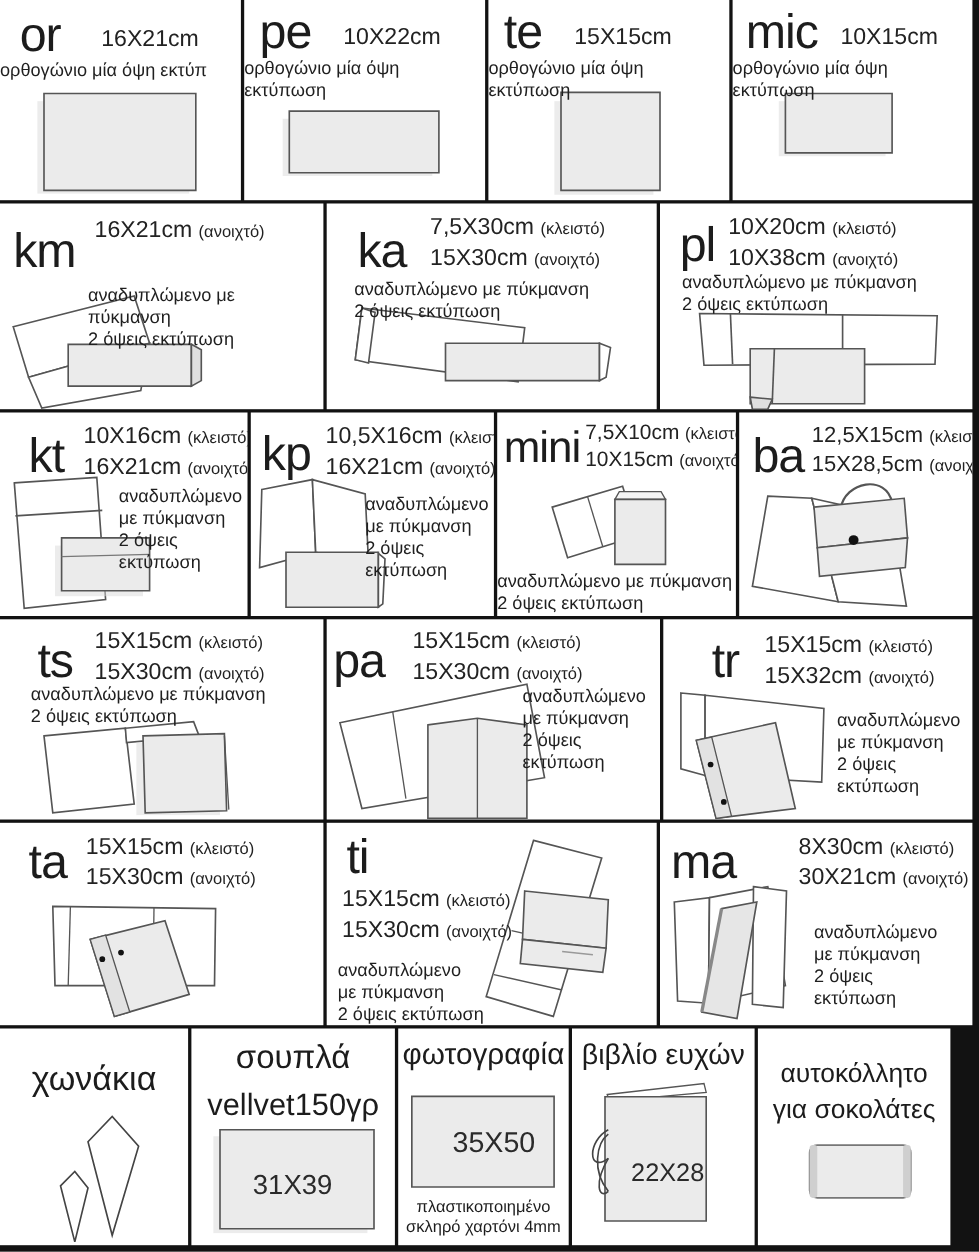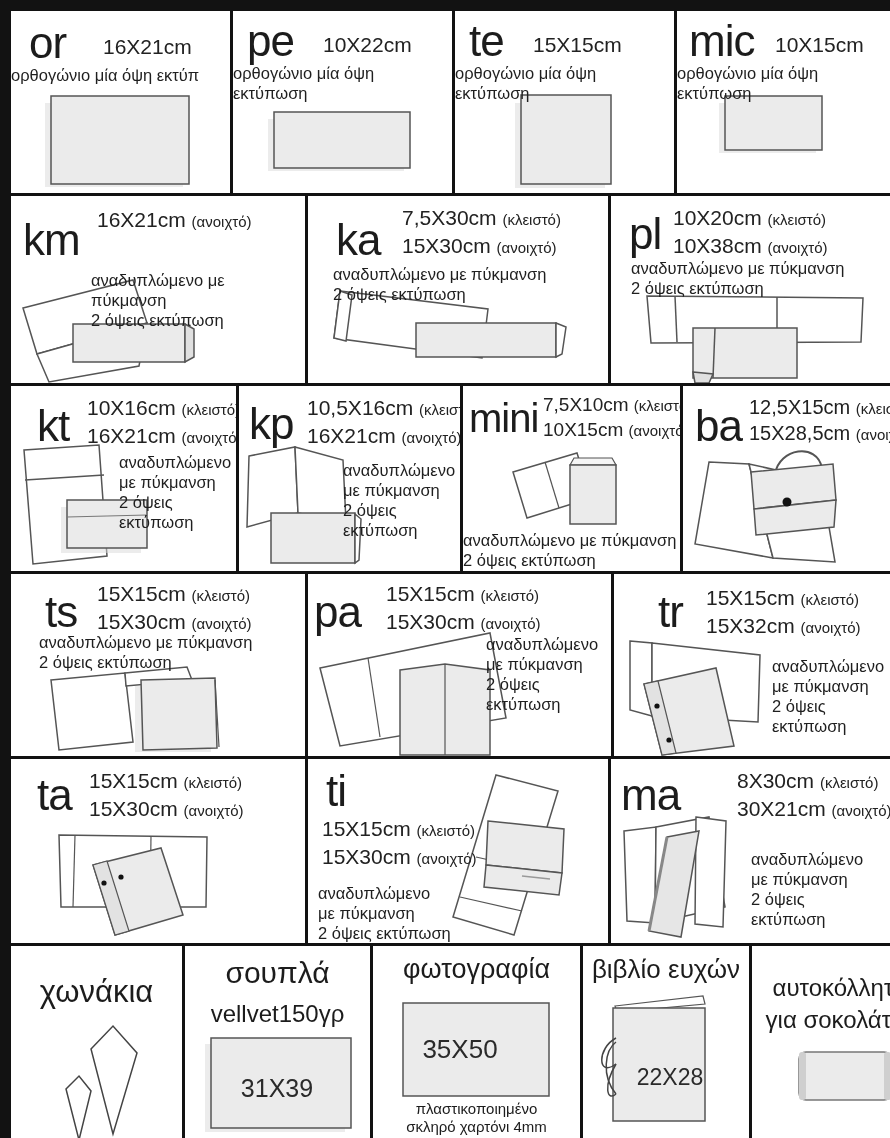--- a/index.html
+++ b/index.html
@@ -1,18 +1,18 @@
 <!DOCTYPE html>
 <html><head>
 <meta charset="utf-8">
 <style>
   html,body{margin:0;padding:0;background:#fff;}
   .grid{
     width:890px;height:1138px;box-sizing:border-box;
-    background:#121212;padding:11px;display:flex;flex-direction:column;gap:3px;
+    background:#121212;padding:0;display:flex;flex-direction:column;gap:3px;
     font-family:"Liberation Sans",sans-serif;color:#262626;
   }
   .row{display:flex;gap:3px;flex:none;}
   .cell{position:relative;background:#fff;overflow:hidden;flex:none;}
   .art{position:absolute;left:0;top:0;width:100%;height:100%;}
   .code{position:absolute;font-size:44px;line-height:1;color:#1c1c1c;letter-spacing:-1px;}
   .code.sm{font-size:40px;}
   .sizes{position:absolute;}
   .sz{font-size:21px;line-height:1.32;white-space:nowrap;color:#222;}
   .sz .nt{font-size:15px;}
@@ -343,25 +343,25 @@
       </svg>
       <div class="ttl" style="top:28px;font-size:31px">χωνάκια</div>
     </div>
 
     <div class="cell" style="width:185px">
       <svg class="art" viewBox="0 0 185 197">
         <rect x="20" y="98" width="140" height="88" fill="#d9d9d9" opacity="0.5"></rect>
         <rect x="26" y="92" width="140" height="90" fill="#ebebeb" stroke="#555" stroke-width="1.5"></rect>
       </svg>
       <div class="ttl" style="top:10px;font-size:30px">σουπλά</div>
-      <div class="ttl" style="top:54px;font-size:24px">vellvet150γρ</div>
+      <div class="ttl" style="top:54px;font-size:28px">vellvet150γρ</div>
       <div class="in-shape" style="left:22px;top:128px;width:140px">31X39</div>
     </div>
 
-    <div class="cell" style="width:207px">
+    <div class="cell" style="width:155px">
       <svg class="art" viewBox="0 0 175 197">
         <rect x="14" y="57" width="146" height="93" fill="#ebebeb" stroke="#555" stroke-width="1.5"></rect>
       </svg>
       <div class="ttl" style="top:8px;font-size:27px">φωτογραφία</div>
       <div class="in-shape" style="left:14px;top:88px;width:146px;font-size:26px">35X50</div>
       <div class="ttl" style="top:154px;font-size:15px">πλαστικοποιημένο</div>
       <div class="ttl" style="top:172px;font-size:15px">σκληρό χαρτόνι 4mm</div>
     </div>
 
     <div class="cell" style="width:166px">

